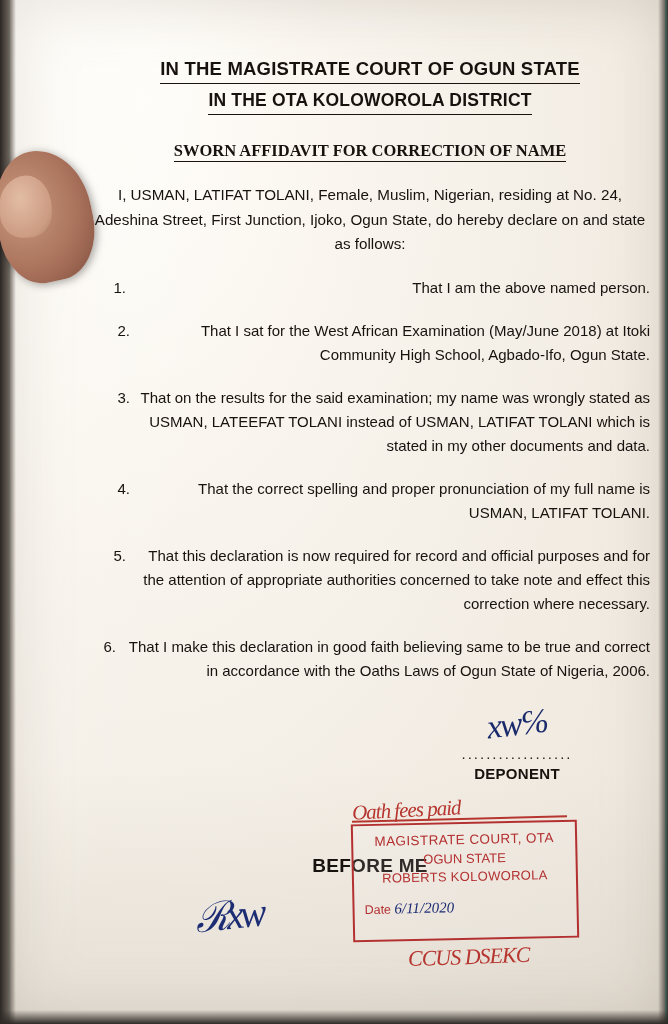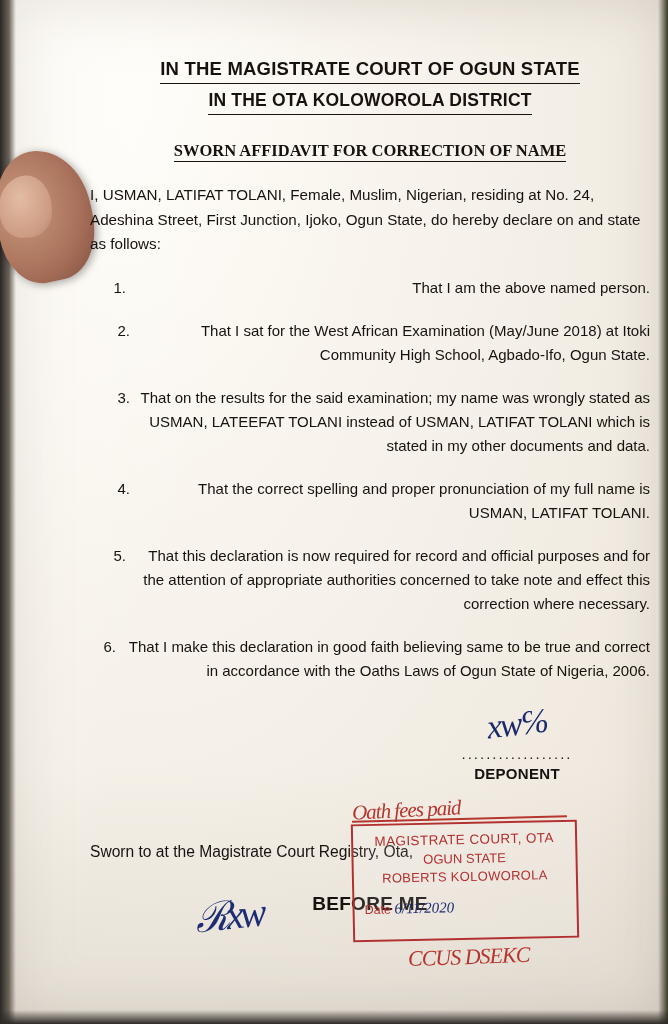--- a/index.html
+++ b/index.html
@@ -5,21 +5,21 @@
   html, body {
     margin: 0;
     padding: 0;
     background: #1a1a1a;
   }
   #page {
     position: relative;
     width: 668px;
     height: 1024px;
     overflow: hidden;
-    background: #bef264;
+    background: #5eead4;
     font-family: "Liberation Sans", sans-serif;
   }
   
   .sheet {
     position: absolute;
     left: 10px;
     top: 0px;
     width: 655px;
     height: 1024px;
     background:
@@ -110,21 +110,21 @@
   }
   .subtitle span{
     border-bottom:1.6px solid #1a1310;
     padding-bottom:1px;
   }
 
   .para{
     font-size:15.2px;
     line-height:1.62;
     margin-top:22px;
-    text-align:left;
+    text-align:center;
   }
 
   .items{
     margin-top:18px;
   }
   .item{
     display:flex;
     margin-top:19px;
     font-size:15px;
     line-height:1.6;
@@ -312,21 +312,20 @@
 
     <div class="sign-area">
       <div class="deponent-block">
         <div class="sig-scribble">xw℅</div>
         <div class="dots">..................</div>
         <div class="deponent-label">DEPONENT</div>
       </div>
     </div>
 
     <div class="sworn">
-      <div>Sworn to at the Magistrate Court Registry, Ota,</div>
     </div>
 
     <div class="before-me">BEFORE ME</div>
 
   </div>
 
   <div class="comm-sig">ℛxw</div>
 
   <div class="red-scribble rs1">Oath fees paid</div>
   <div class="red-line"></div>

